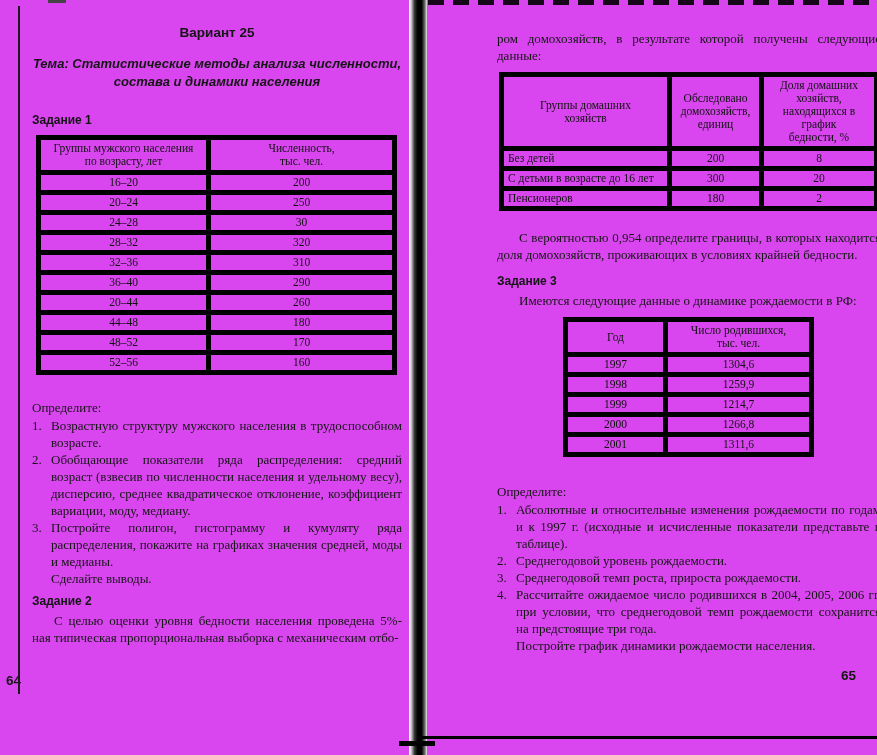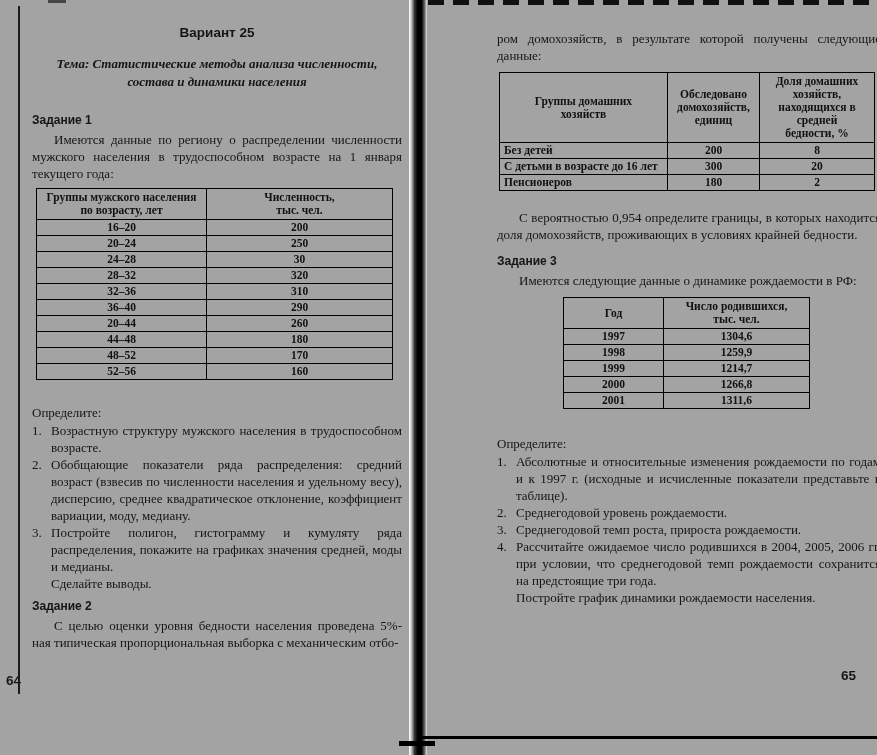--- a/index.html
+++ b/index.html
@@ -1,51 +1,51 @@
 <!DOCTYPE html>
 <html><head>
 <meta charset="utf-8">
 <style>
   * { box-sizing: border-box; }
   html, body { margin: 0; padding: 0; background: #d8d8d8; }
   .spread {
     position: relative;
     width: 877px; height: 755px;
-    background: #a3a3a3;
+    background: #d946ef;
     font-family: "Liberation Serif", serif;
     font-size: 13px; line-height: 17px;
     color: #151515;
     overflow: hidden;
   }
   .page-col { position: absolute; }
   #left-col  { left: 32px;  top: 24px; width: 370px; }
   #right-col { left: 497px; top: 30px; width: 384px; }
 
   .variant-title {
     text-align: center; font-weight: bold; font-size: 13.5px;
     font-family: "Liberation Sans", sans-serif;
     margin-bottom: 14px;
   }
   .theme {
     text-align: center; font-weight: bold; font-style: italic;
-    font-family: Liberation Serif, serif;
+    font-family: Liberation Sans, sans-serif;
     line-height: 18px; margin-bottom: 21px; font-size: 13px;
   }
   .task-heading {
     font-weight: bold; font-family: "Liberation Sans", sans-serif;
     font-size: 12px; margin-top: 6px; margin-bottom: 2px;
   }
   .para { text-align: justify; }
   .indent { text-indent: 22px; }
   .define-label { margin-top: 24px; }
 
   table.data { border-collapse: collapse; font-size: 11.5px; line-height: 13px; color: #111; }
   table.data td, table.data th {
-    border: 1px solid #000000; padding: 1px 4px;
-    text-align: center; font-weight: bold; vertical-align: middle;
+    border: 5px solid #000000; padding: 1px 4px;
+    text-align: center; font-weight: normal; vertical-align: middle;
   }
   table.data th { padding: 2px 4px; }
   .hl { display: block; }
 
   #table1 { margin: 6px 0 0 4px; }
   #table1 .c1 { width: 170px; }
   #table1 .c2 { width: 186px; }
   #table1 td { height: 16px; }
 
   #table2 { margin: 8px 0 0 2px; }
@@ -98,21 +98,20 @@
 
     <div class="variant-title">Вариант 25</div>
 
     <div class="theme">
       <div>Тема: Статистические методы анализа численности,</div>
       <div>состава и динамики населения</div>
     </div>
 
     <div class="task-heading">Задание 1</div>
 
-    <div class="para indent">Имеются данные по региону о распределении численности мужского населения в трудоспособном возрасте на 1 января текущего года:</div>
 
     <table class="data" id="table1">
       <tbody>
           <tr>
         <th class="c1">
           <span class="hl">Группы мужского населения</span>
           <span class="hl">по возрасту, лет</span>
         </th>
         <th class="c2">
           <span class="hl">Численность,</span>
@@ -197,21 +196,21 @@
           <span class="hl">Группы домашних</span>
           <span class="hl">хозяйств</span>
         </th>
         <th class="c2">
           <span class="hl">Обследовано</span>
           <span class="hl">домохозяйств,</span>
           <span class="hl">единиц</span>
         </th>
         <th class="c3">
           <span class="hl">Доля домашних хозяйств,</span>
-          <span class="hl">находящихся в средней</span>
+          <span class="hl">находящихся в график</span>
           <span class="hl">бедности, %</span>
         </th>
       </tr>
       <tr>
         <td class="left">Без детей</td>
         <td>200</td>
         <td>8</td>
       </tr>
       <tr>
         <td class="left">С детьми в возрасте до 16 лет</td>

